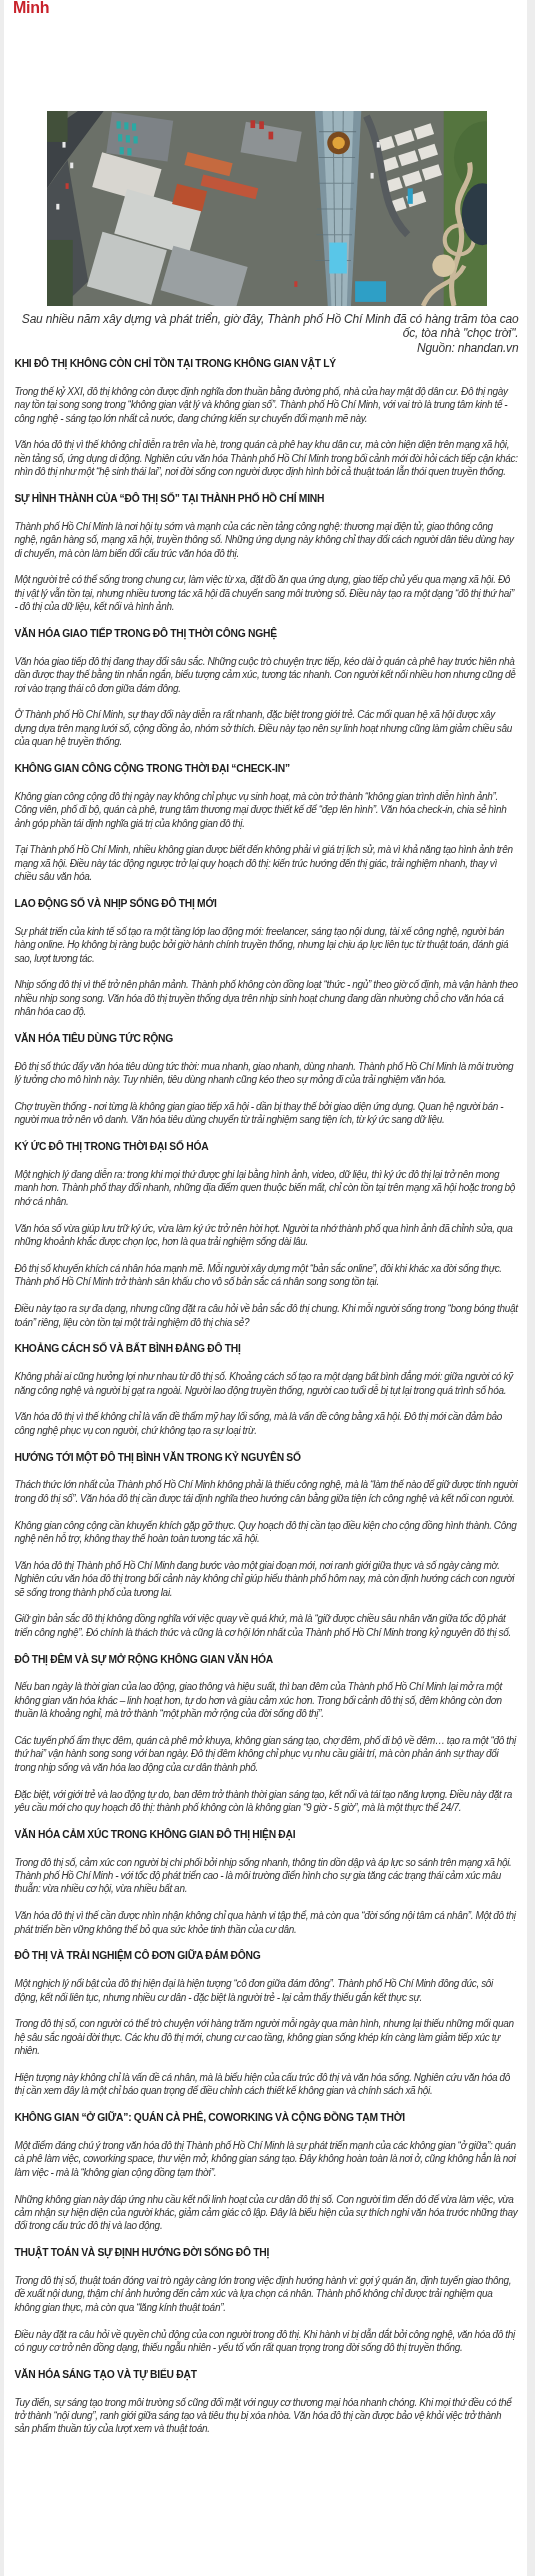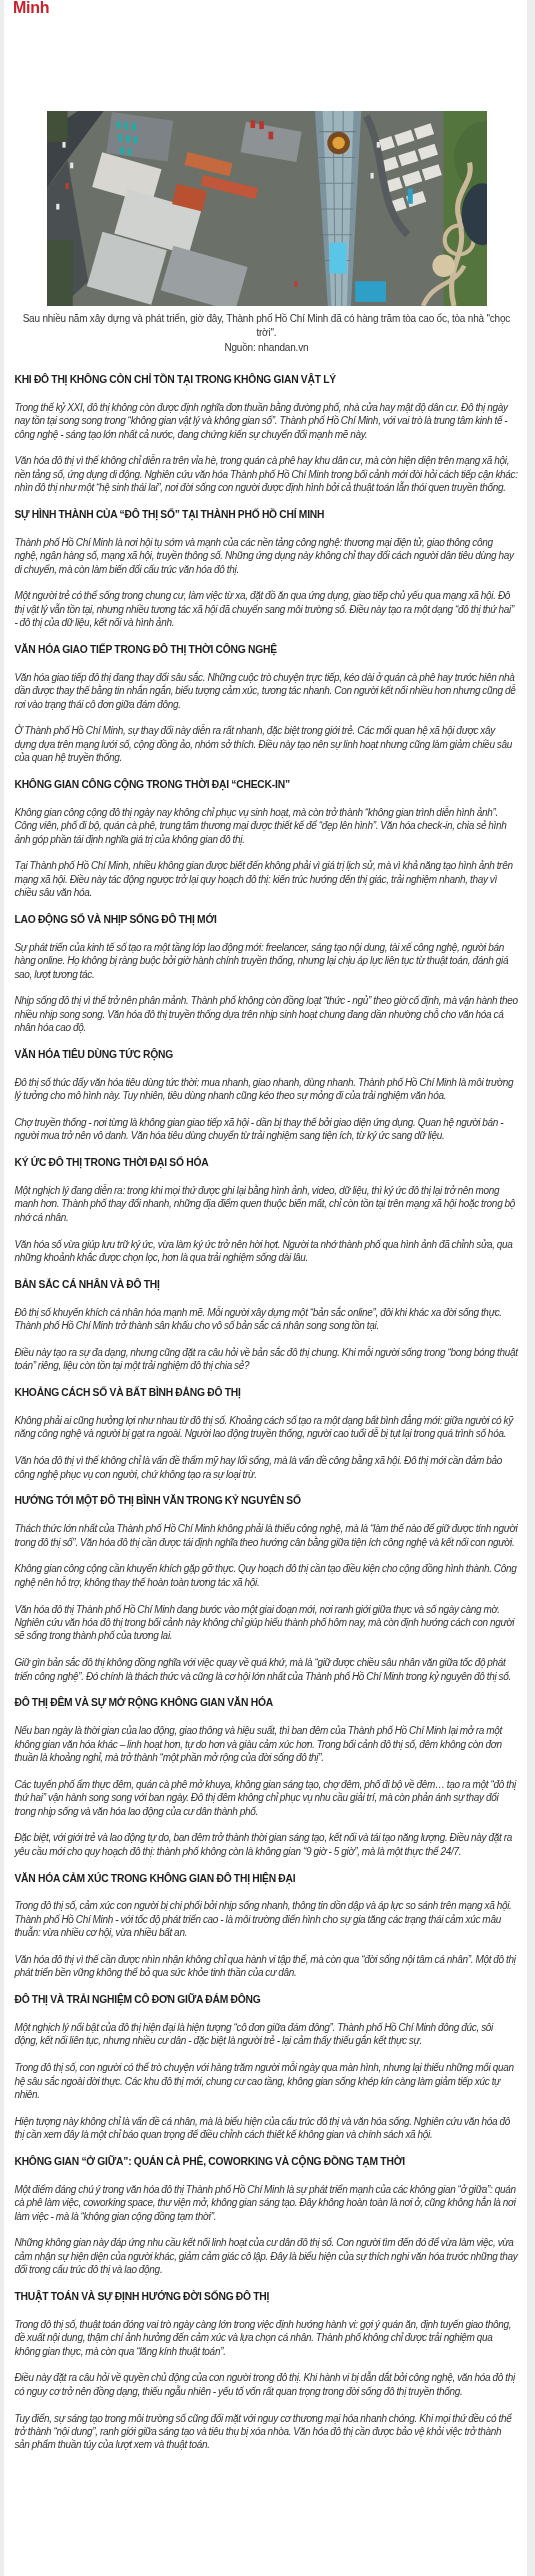--- a/index.html
+++ b/index.html
@@ -16,32 +16,32 @@
   #site-logo{
     position:absolute;left:8.8px;top:-1.5px;
     font-size:16px;font-weight:bold;color:#c8232c;letter-spacing:-0.2px;
     cursor:pointer;
   }
   #hero-photo{
     position:absolute;left:43px;top:111px;width:440px;height:195px;overflow:hidden;background:#5c625c;
   }
   #hero-photo svg{display:block;width:440px;height:195px;}
   #hero-caption{
-    position:absolute;left:10.3px;top:312px;width:504px;text-align:center;
-    font-size:10px;line-height:14.4px;color:#343434;letter-spacing:-0.2px;
+    position:absolute;left:10.3px;top:312px;width:504px;text-align:right;
+    font-style:italic;font-size:12px;line-height:14.4px;color:#343434;letter-spacing:-0.2px;
   }
   #article{
     position:absolute;left:10.3px;top:357px;width:504px;
     color:#333333;
   }
   #article h2{
     font-size:10.3px;line-height:13.4px;margin:13.4px 0 14.4px 0;
     font-weight:bold;color:#1d1d1d;letter-spacing:-0.2px;word-spacing:-0.3px;
   }
-  #article h2:first-child{margin-top:16px;}
+  #article h2:first-child{margin-top:0;}
   #article p{
     font-size:10px;line-height:13.4px;margin:0 0 13.4px 0;
     letter-spacing:-0.3px;word-spacing:-0.3px;color:#333333;font-style:italic;
   }
 </style>
 </head>
 <body>
 
 <div class="page-edge" style="left:0"></div>
 <div class="page-edge" style="right:0"></div>
@@ -165,21 +165,20 @@
       <p>Tại Thành phố Hồ Chí Minh, nhiều không gian được biết đến không phải vì giá trị lịch sử, mà vì khả năng tạo hình ảnh trên mạng xã hội. Điều này tác động ngược trở lại quy hoạch đô thị: kiến trúc hướng đến thị giác, trải nghiệm nhanh, thay vì chiều sâu văn hóa.</p>
       <h2>LAO ĐỘNG SỐ VÀ NHỊP SỐNG ĐÔ THỊ MỚI</h2>
       <p>Sự phát triển của kinh tế số tạo ra một tầng lớp lao động mới: freelancer, sáng tạo nội dung, tài xế công nghệ, người bán hàng online. Họ không bị ràng buộc bởi giờ hành chính truyền thống, nhưng lại chịu áp lực liên tục từ thuật toán, đánh giá sao, lượt tương tác.</p>
       <p>Nhịp sống đô thị vì thế trở nên phân mảnh. Thành phố không còn đồng loạt “thức - ngủ” theo giờ cố định, mà vận hành theo nhiều nhịp song song. Văn hóa đô thị truyền thống dựa trên nhịp sinh hoạt chung đang dần nhường chỗ cho văn hóa cá nhân hóa cao độ.</p>
       <h2>VĂN HÓA TIÊU DÙNG TỨC RỘNG</h2>
       <p>Đô thị số thúc đẩy văn hóa tiêu dùng tức thời: mua nhanh, giao nhanh, dùng nhanh. Thành phố Hồ Chí Minh là môi trường lý tưởng cho mô hình này. Tuy nhiên, tiêu dùng nhanh cũng kéo theo sự mỏng đi của trải nghiệm văn hóa.</p>
       <p>Chợ truyền thống - nơi từng là không gian giao tiếp xã hội - dần bị thay thế bởi giao diện ứng dụng. Quan hệ người bán - người mua trở nên vô danh. Văn hóa tiêu dùng chuyển từ trải nghiệm sang tiện ích, từ ký ức sang dữ liệu.</p>
       <h2>KÝ ỨC ĐÔ THỊ TRONG THỜI ĐẠI SỐ HÓA</h2>
       <p>Một nghịch lý đang diễn ra: trong khi mọi thứ được ghi lại bằng hình ảnh, video, dữ liệu, thì ký ức đô thị lại trở nên mong manh hơn. Thành phố thay đổi nhanh, những địa điểm quen thuộc biến mất, chỉ còn tồn tại trên mạng xã hội hoặc trong bộ nhớ cá nhân.</p>
       <p>Văn hóa số vừa giúp lưu trữ ký ức, vừa làm ký ức trở nên hời hợt. Người ta nhớ thành phố qua hình ảnh đã chỉnh sửa, qua những khoảnh khắc được chọn lọc, hơn là qua trải nghiệm sống dài lâu.</p>
-      <h2>BẢN SẮC CÁ NHÂN VÀ ĐÔ THỊ</h2>
       <p>Đô thị số khuyến khích cá nhân hóa mạnh mẽ. Mỗi người xây dựng một “bản sắc online”, đôi khi khác xa đời sống thực. Thành phố Hồ Chí Minh trở thành sân khấu cho vô số bản sắc cá nhân song song tồn tại.</p>
       <p>Điều này tạo ra sự đa dạng, nhưng cũng đặt ra câu hỏi về bản sắc đô thị chung. Khi mỗi người sống trong “bong bóng thuật toán” riêng, liệu còn tồn tại một trải nghiệm đô thị chia sẻ?</p>
       <h2>KHOẢNG CÁCH SỐ VÀ BẤT BÌNH ĐẲNG ĐÔ THỊ</h2>
       <p>Không phải ai cũng hưởng lợi như nhau từ đô thị số. Khoảng cách số tạo ra một dạng bất bình đẳng mới: giữa người có kỹ năng công nghệ và người bị gạt ra ngoài. Người lao động truyền thống, người cao tuổi dễ bị tụt lại trong quá trình số hóa.</p>
       <p>Văn hóa đô thị vì thế không chỉ là vấn đề thẩm mỹ hay lối sống, mà là vấn đề công bằng xã hội. Đô thị mới cần đảm bảo công nghệ phục vụ con người, chứ không tạo ra sự loại trừ.</p>
       <h2>HƯỚNG TỚI MỘT ĐÔ THỊ BÌNH VĂN TRONG KỶ NGUYÊN SỐ</h2>
       <p>Thách thức lớn nhất của Thành phố Hồ Chí Minh không phải là thiếu công nghệ, mà là “làm thế nào để giữ được tính người trong đô thị số”. Văn hóa đô thị cần được tái định nghĩa theo hướng cân bằng giữa tiện ích công nghệ và kết nối con người.</p>
       <p>Không gian công cộng cần khuyến khích gặp gỡ thực. Quy hoạch đô thị cần tạo điều kiện cho cộng đồng hình thành. Công nghệ nên hỗ trợ, không thay thế hoàn toàn tương tác xã hội.</p>
       <p>Văn hóa đô thị Thành phố Hồ Chí Minh đang bước vào một giai đoạn mới, nơi ranh giới giữa thực và số ngày càng mờ. Nghiên cứu văn hóa đô thị trong bối cảnh này không chỉ giúp hiểu thành phố hôm nay, mà còn định hướng cách con người sẽ sống trong thành phố của tương lai.</p>
       <p>Giữ gìn bản sắc đô thị không đồng nghĩa với việc quay về quá khứ, mà là “giữ được chiều sâu nhân văn giữa tốc độ phát triển công nghệ”. Đó chính là thách thức và cũng là cơ hội lớn nhất của Thành phố Hồ Chí Minh trong kỷ nguyên đô thị số.</p>
@@ -193,16 +192,17 @@
       <h2>ĐÔ THỊ VÀ TRẢI NGHIỆM CÔ ĐƠN GIỮA ĐÁM ĐÔNG</h2>
       <p>Một nghịch lý nổi bật của đô thị hiện đại là hiện tượng “cô đơn giữa đám đông”. Thành phố Hồ Chí Minh đông đúc, sôi động, kết nối liên tục, nhưng nhiều cư dân - đặc biệt là người trẻ - lại cảm thấy thiếu gắn kết thực sự.</p>
       <p>Trong đô thị số, con người có thể trò chuyện với hàng trăm người mỗi ngày qua màn hình, nhưng lại thiếu những mối quan hệ sâu sắc ngoài đời thực. Các khu đô thị mới, chung cư cao tầng, không gian sống khép kín càng làm giảm tiếp xúc tự nhiên.</p>
       <p>Hiện tượng này không chỉ là vấn đề cá nhân, mà là biểu hiện của cấu trúc đô thị và văn hóa sống. Nghiên cứu văn hóa đô thị cần xem đây là một chỉ báo quan trọng để điều chỉnh cách thiết kế không gian và chính sách xã hội.</p>
       <h2>KHÔNG GIAN “Ở GIỮA”: QUÁN CÀ PHÊ, COWORKING VÀ CỘNG ĐỒNG TẠM THỜI</h2>
       <p>Một điểm đáng chú ý trong văn hóa đô thị Thành phố Hồ Chí Minh là sự phát triển mạnh của các không gian “ở giữa”: quán cà phê làm việc, coworking space, thư viện mở, không gian sáng tạo. Đây không hoàn toàn là nơi ở, cũng không hẳn là nơi làm việc - mà là “không gian cộng đồng tạm thời”.</p>
       <p>Những không gian này đáp ứng nhu cầu kết nối linh hoạt của cư dân đô thị số. Con người tìm đến đó để vừa làm việc, vừa cảm nhận sự hiện diện của người khác, giảm cảm giác cô lập. Đây là biểu hiện của sự thích nghi văn hóa trước những thay đổi trong cấu trúc đô thị và lao động.</p>
       <h2>THUẬT TOÁN VÀ SỰ ĐỊNH HƯỚNG ĐỜI SỐNG ĐÔ THỊ</h2>
       <p>Trong đô thị số, thuật toán đóng vai trò ngày càng lớn trong việc định hướng hành vi: gợi ý quán ăn, định tuyến giao thông, đề xuất nội dung, thậm chí ảnh hưởng đến cảm xúc và lựa chọn cá nhân. Thành phố không chỉ được trải nghiệm qua không gian thực, mà còn qua “lăng kính thuật toán”.</p>
       <p>Điều này đặt ra câu hỏi về quyền chủ động của con người trong đô thị. Khi hành vi bị dẫn dắt bởi công nghệ, văn hóa đô thị có nguy cơ trở nên đồng dạng, thiếu ngẫu nhiên - yếu tố vốn rất quan trọng trong đời sống đô thị truyền thống.</p>
+      <h2>VĂN HÓA SÁNG TẠO VÀ TỰ BIỂU ĐẠT</h2>
       <p>Tuy điển, sự sáng tạo trong môi trường số cũng đối mặt với nguy cơ thương mại hóa nhanh chóng. Khi mọi thứ đều có thể trở thành “nội dung”, ranh giới giữa sáng tạo và tiêu thụ bị xóa nhòa. Văn hóa đô thị cần được bảo vệ khỏi việc trở thành sản phẩm thuần túy của lượt xem và thuật toán.</p>
   </div>
 </div>
 
 
 </body></html>

